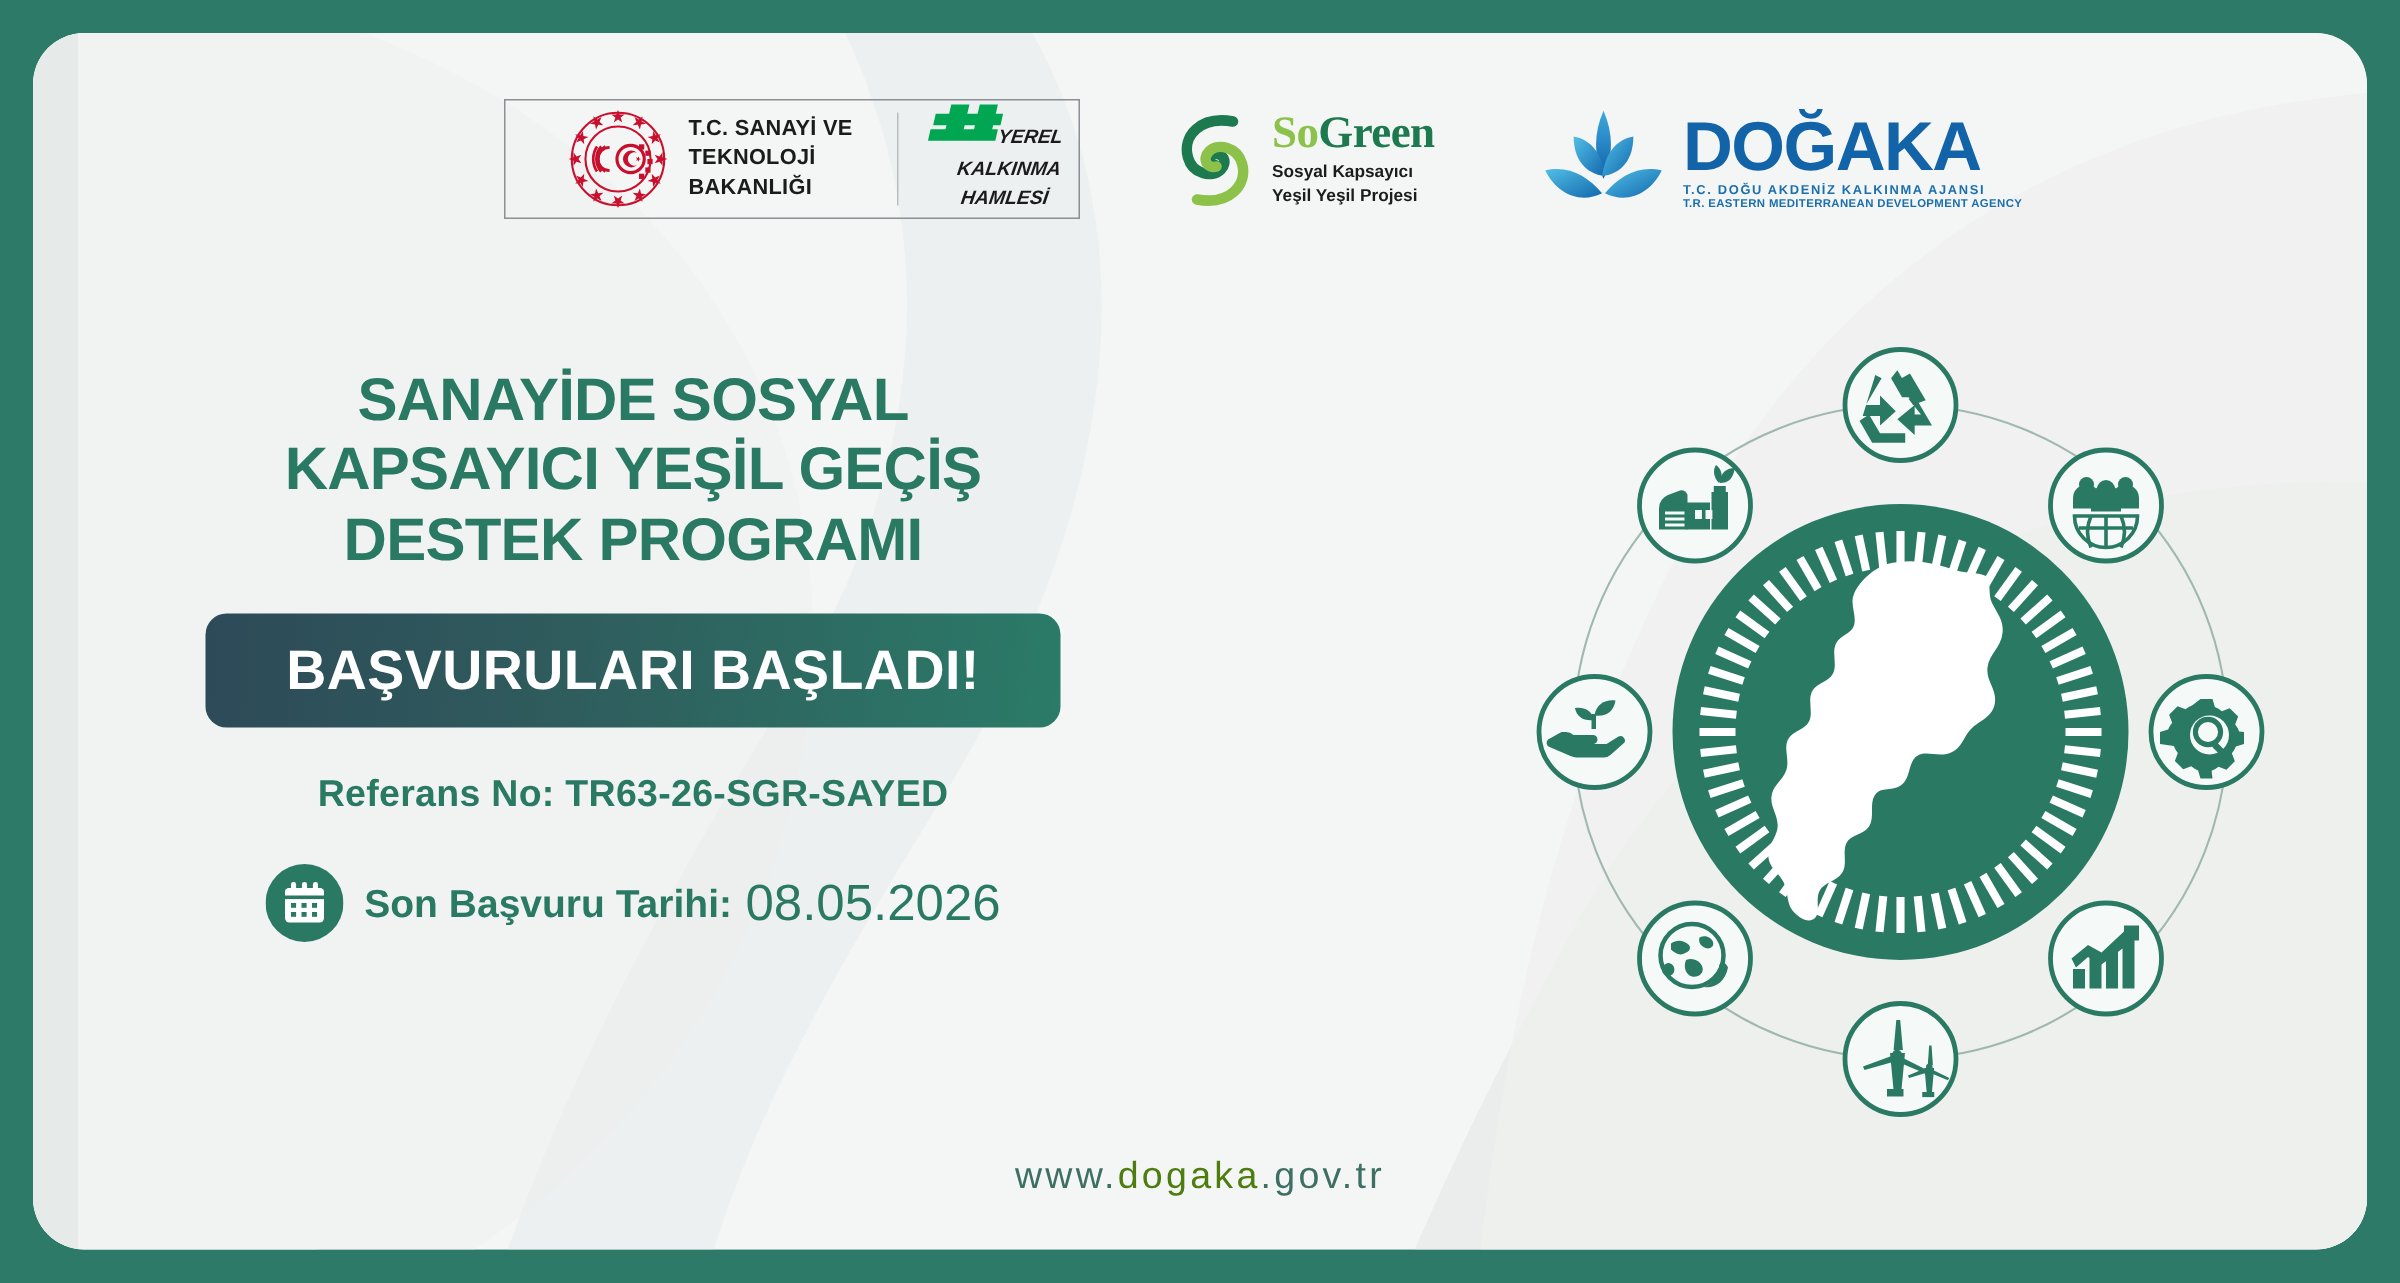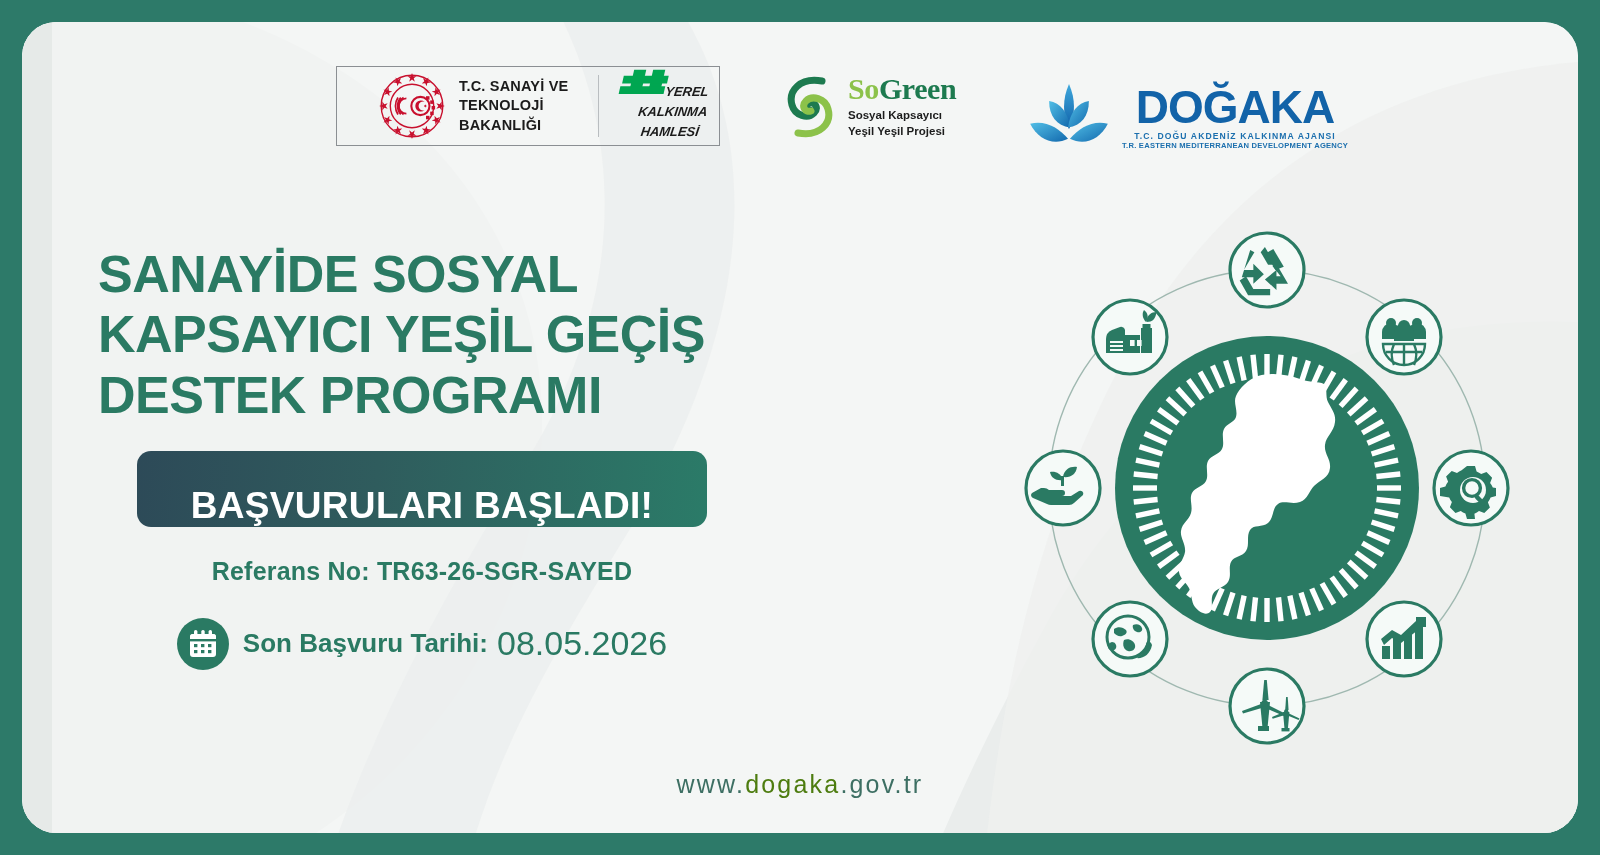--- a/index.html
+++ b/index.html
@@ -38,43 +38,42 @@
   .sogreen-mark{width:56px;height:64px;flex:0 0 auto;}
   .sogreen-txt{margin-left:10px;}
   .sogreen-name{font-size:30px;font-weight:bold;line-height:1;letter-spacing:-.4px;font-family:Liberation Serif, serif;}
   .sg-so{color:#8cc24a;}
   .sg-green{color:#1d7a4f;}
   .sogreen-sub{
     color:#1c1c1c;font-size:11.5px;font-weight:bold;line-height:1.35;
     margin-top:4px;white-space:pre-line;
   }
 
-  .dogaka{position:absolute;left:1004px;top:16px;display:flex;align-items:center;text-align:center;}
+  .dogaka{position:absolute;left:1004px;top:6px;display:flex;align-items:center;}
   .dogaka-mark{width:86px;height:72px;flex:0 0 auto;}
   .dogaka-txt{margin-left:10px;}
   .dogaka-name{
     font-size:46px;font-weight:bold;color:#1263a8;line-height:.92;
     letter-spacing:-1px;font-family:"Liberation Sans", sans-serif;
   }
   .dogaka-sub1{font-size:8.6px;color:#1b6fae;letter-spacing:1.1px;font-weight:bold;margin-top:2px;}
   .dogaka-sub2{font-size:7.6px;color:#1b6fae;letter-spacing:.25px;font-weight:bold;}
 
   
   .left{position:absolute;left:0;top:222px;width:800px;}
   .title{
-    color:#2a7a63;font-weight:bold;
-    font-size:52px;line-height:1.16;letter-spacing:-.5px;
+    text-align:center;color:#2a7a63;font-weight:bold;
+    font-size:40px;line-height:1.16;letter-spacing:-.5px;
     padding:0 40px;
-    margin-left:36px;
   }
   .title div{white-space:nowrap;}
   .badge{
     margin:26px auto 0;width:570px;height:76px;border-radius:14px;
     background:linear-gradient(95deg,#2d4a58 0%,#2f5c5d 42%,#2b7b68 100%);
-    display:flex;align-items:flex-end;justify-content:center;
+    display:flex;align-items:center;justify-content:center;
   }
   .badge span{
     color:#ffffff;font-weight:bold;font-size:37px;letter-spacing:.3px;
   }
   .ref{
     text-align:center;margin-top:30px;color:#2a7a63;
     font-weight:bold;font-size:25px;letter-spacing:.2px;
   }
   .deadline{
     margin-top:32px;display:flex;align-items:center;justify-content:center;

